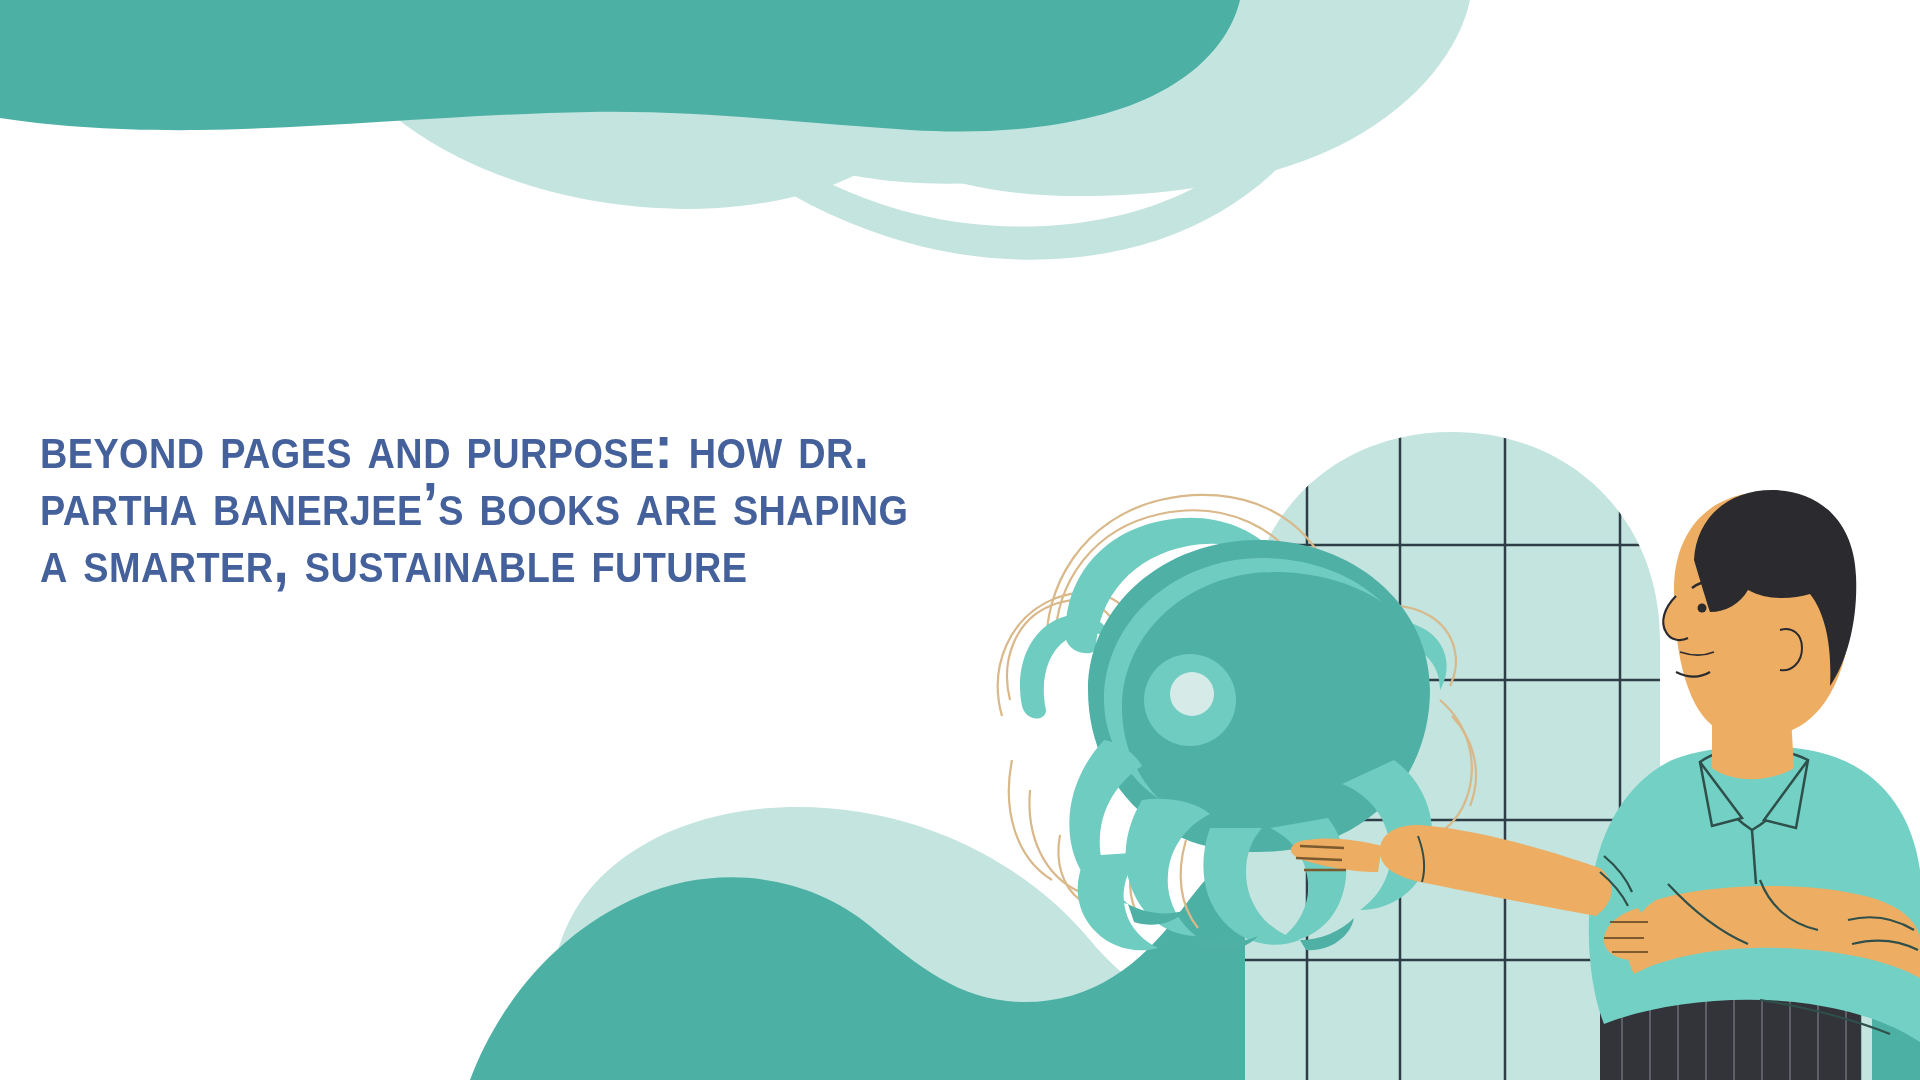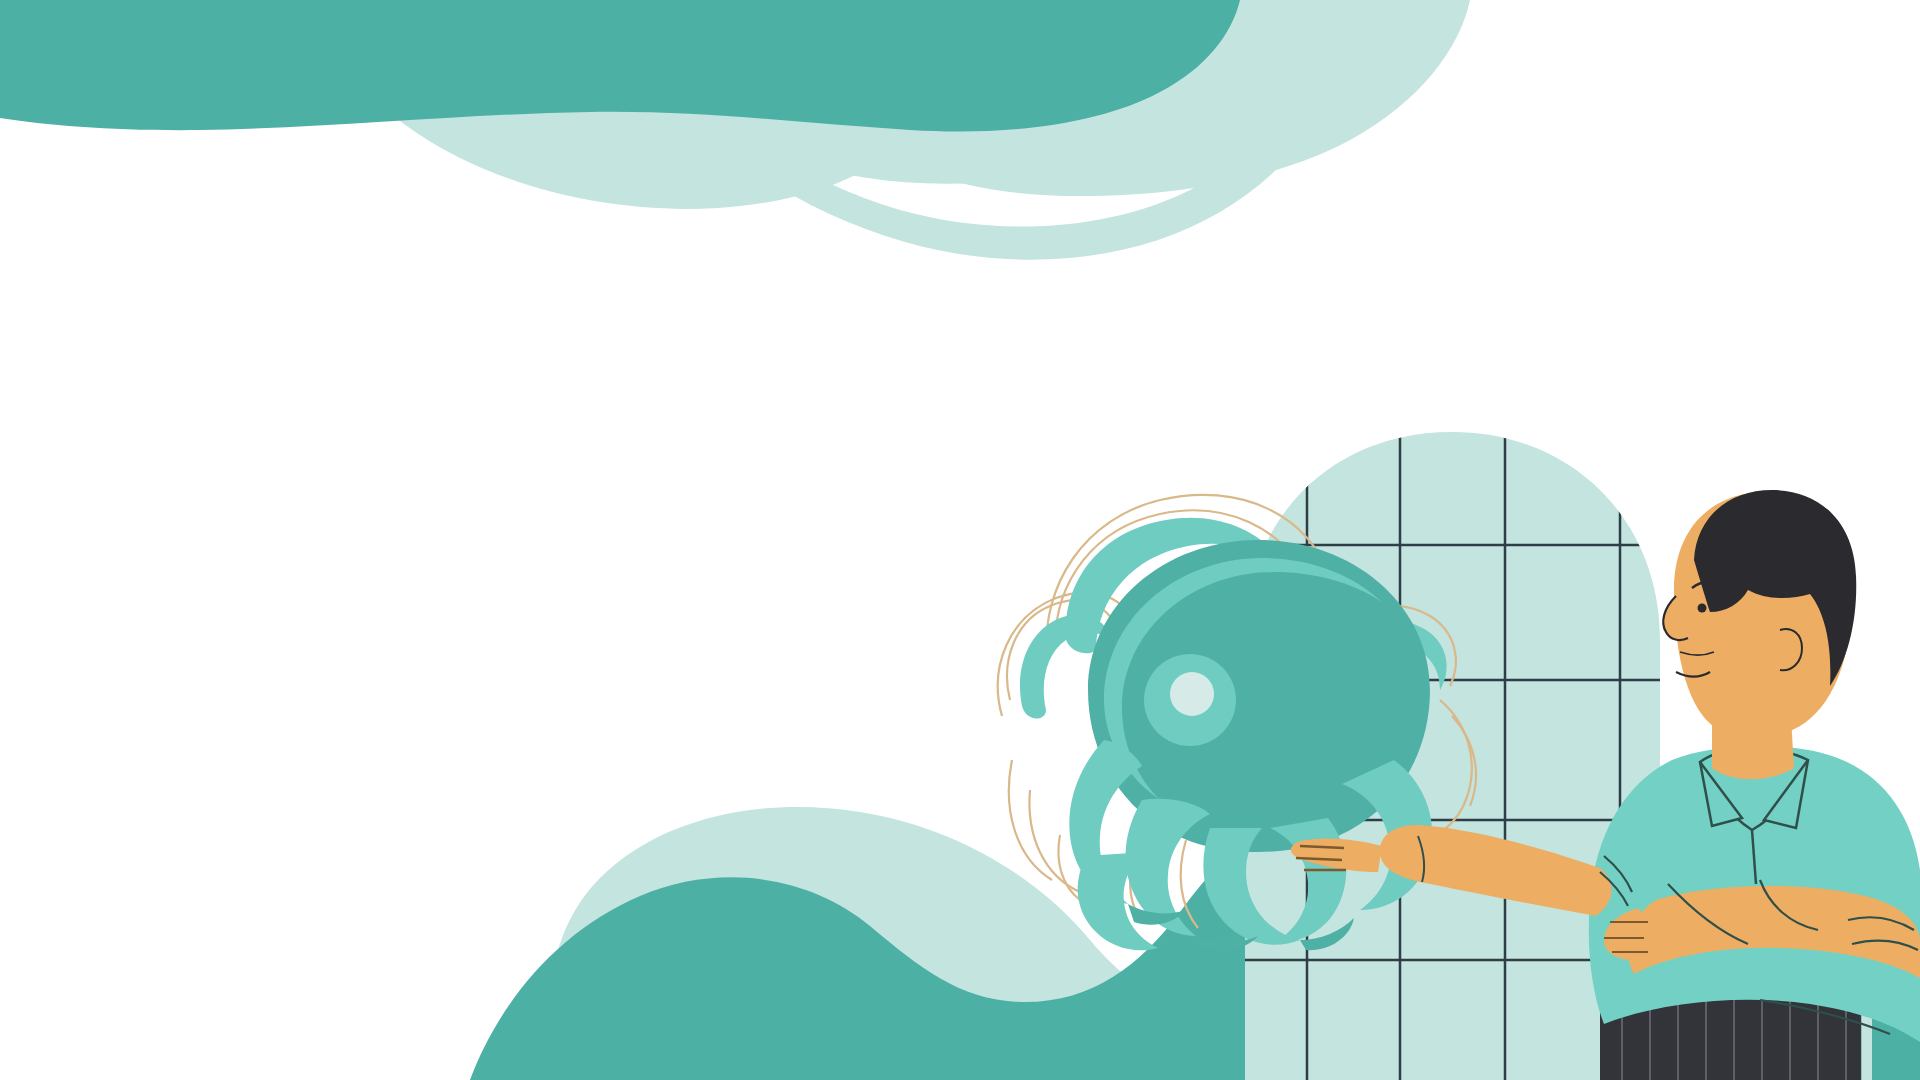--- a/index.html
+++ b/index.html
@@ -262,14 +262,17 @@
             <path d="M1668,884 C1694,912 1720,932 1748,944"></path>
             <path d="M1760,1000 C1800,1006 1850,1018 1890,1034"></path>
             <path d="M1604,856 C1616,866 1626,878 1632,892"></path>
             <path d="M1600,872 C1612,882 1622,894 1628,906"></path>
           </g>
         </g>
       </g>
     </svg>
   </div>
 
+  <div id="title-block">
+    <h1 id="page-title">Beyond Pages and Purpose: How Dr. Partha Banerjee’s Books Are Shaping a Smarter, Sustainable Future</h1>
+  </div>
 
 </div>
 
 </body></html>

